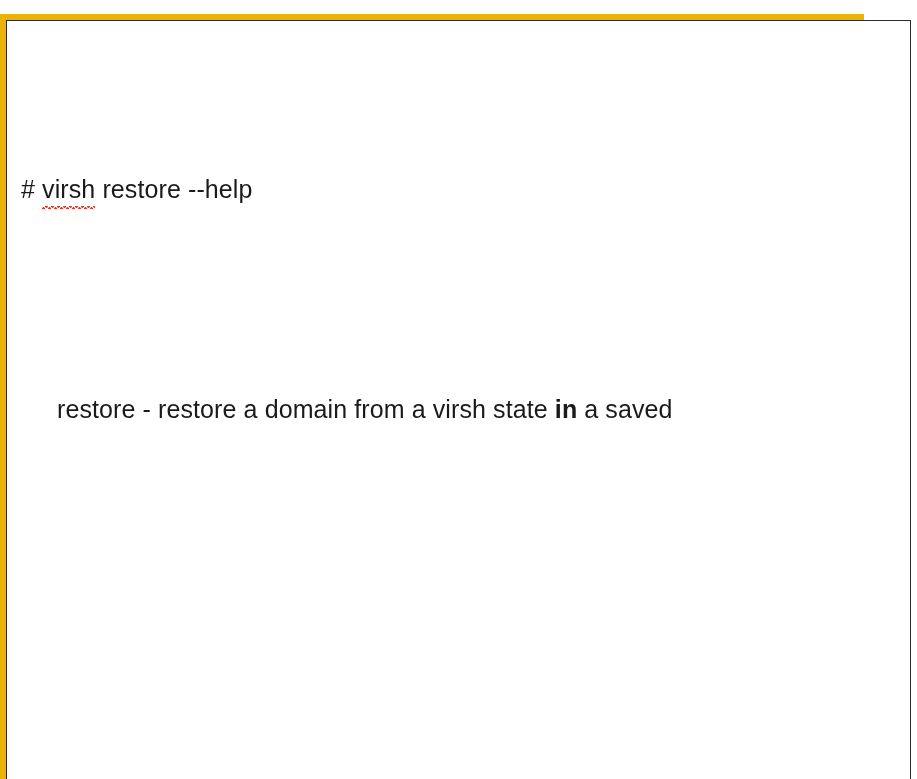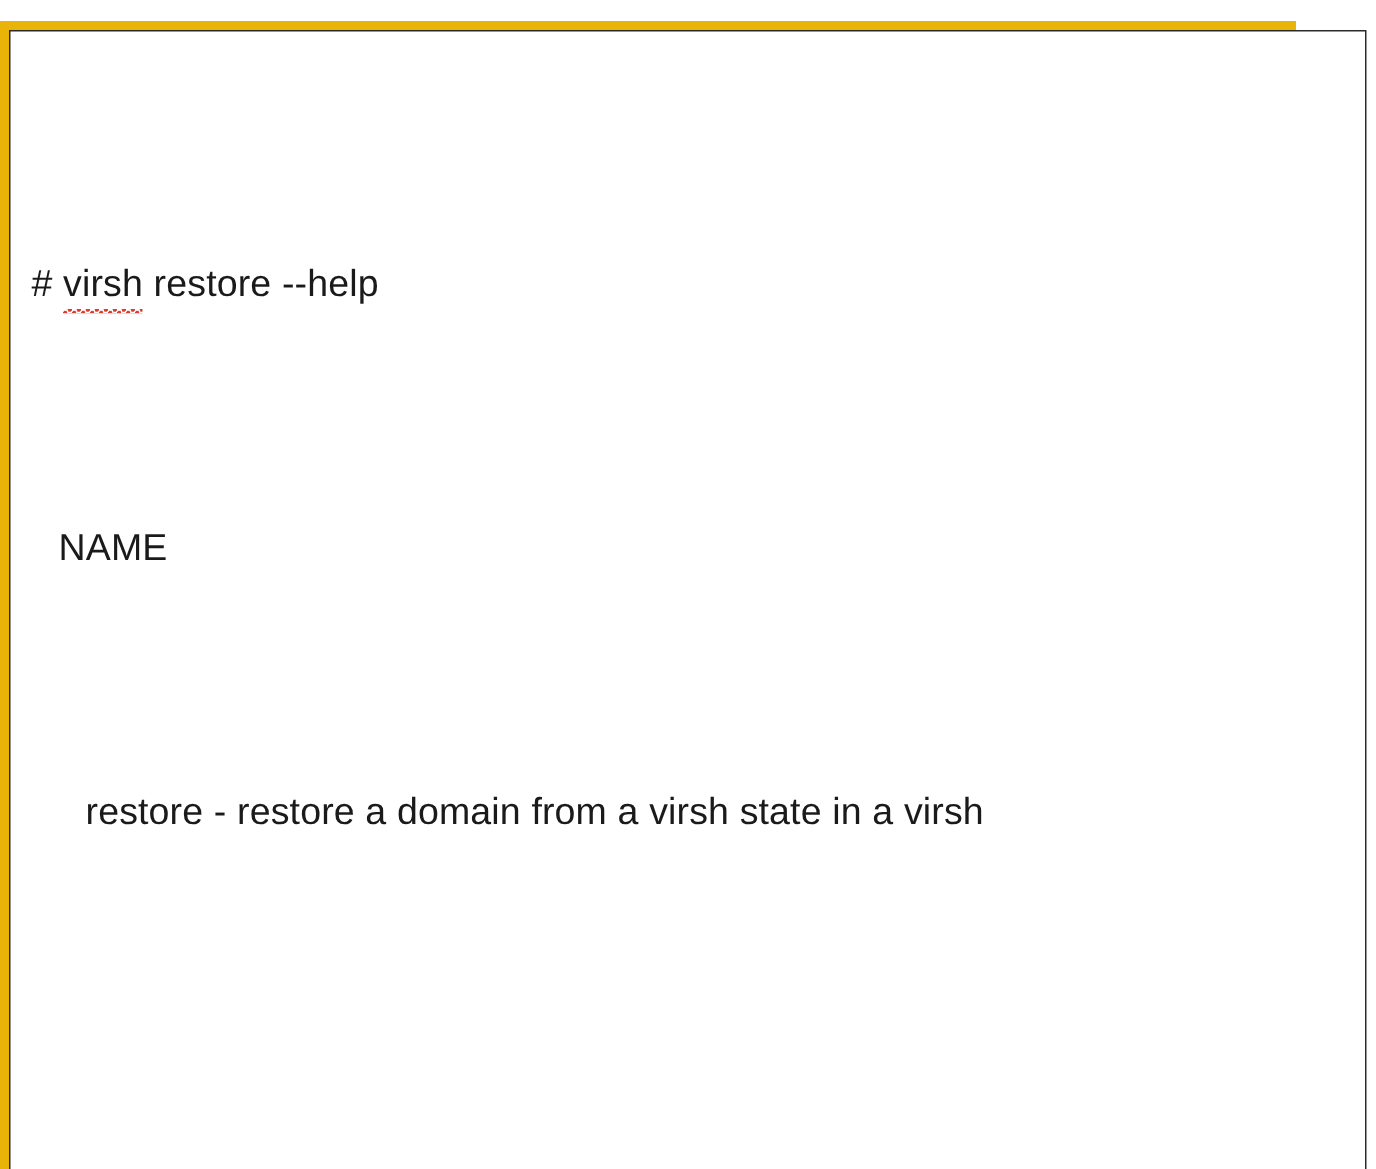--- a/index.html
+++ b/index.html
@@ -57,37 +57,36 @@
     right: 0;
     bottom: 2px;
     height: 3px;
     background-image:
       radial-gradient(circle at 1.5px 2.6px, #e03b2f 1.3px, rgba(224,59,47,0) 1.6px),
       radial-gradient(circle at 4.5px 0.4px, #e03b2f 1.3px, rgba(224,59,47,0) 1.6px);
     background-size: 6px 3px;
     background-repeat: repeat-x;
   }
   .bold {
-    font-weight: normal;
+    font-weight: bold;
   }
   .ind1 { padding-left: 18px; }
   .ind2 { padding-left: 36px; }
 </style>
 </head>
 <body>
 
 <div class="page">
   <div class="frame">
     <div class="content">
 
       <div class="line"><span>#</span> <span class="squiggle">virsh</span> <span>restore</span> <span>--help</span></div>
 
-      <div class="line ind1">NAME</div>
 
-      <div class="line ind2"><span>restore - restore a domain from a virsh state </span><span class="bold">in</span><span> a virsh</span></div>
+      <div class="line ind2"><span>restore - restore a domain from a virsh state </span><span class="bold">in</span><span> a saved</span></div>
 
       <div class="blank"></div>
 
       
 
       
 
       
 
       

